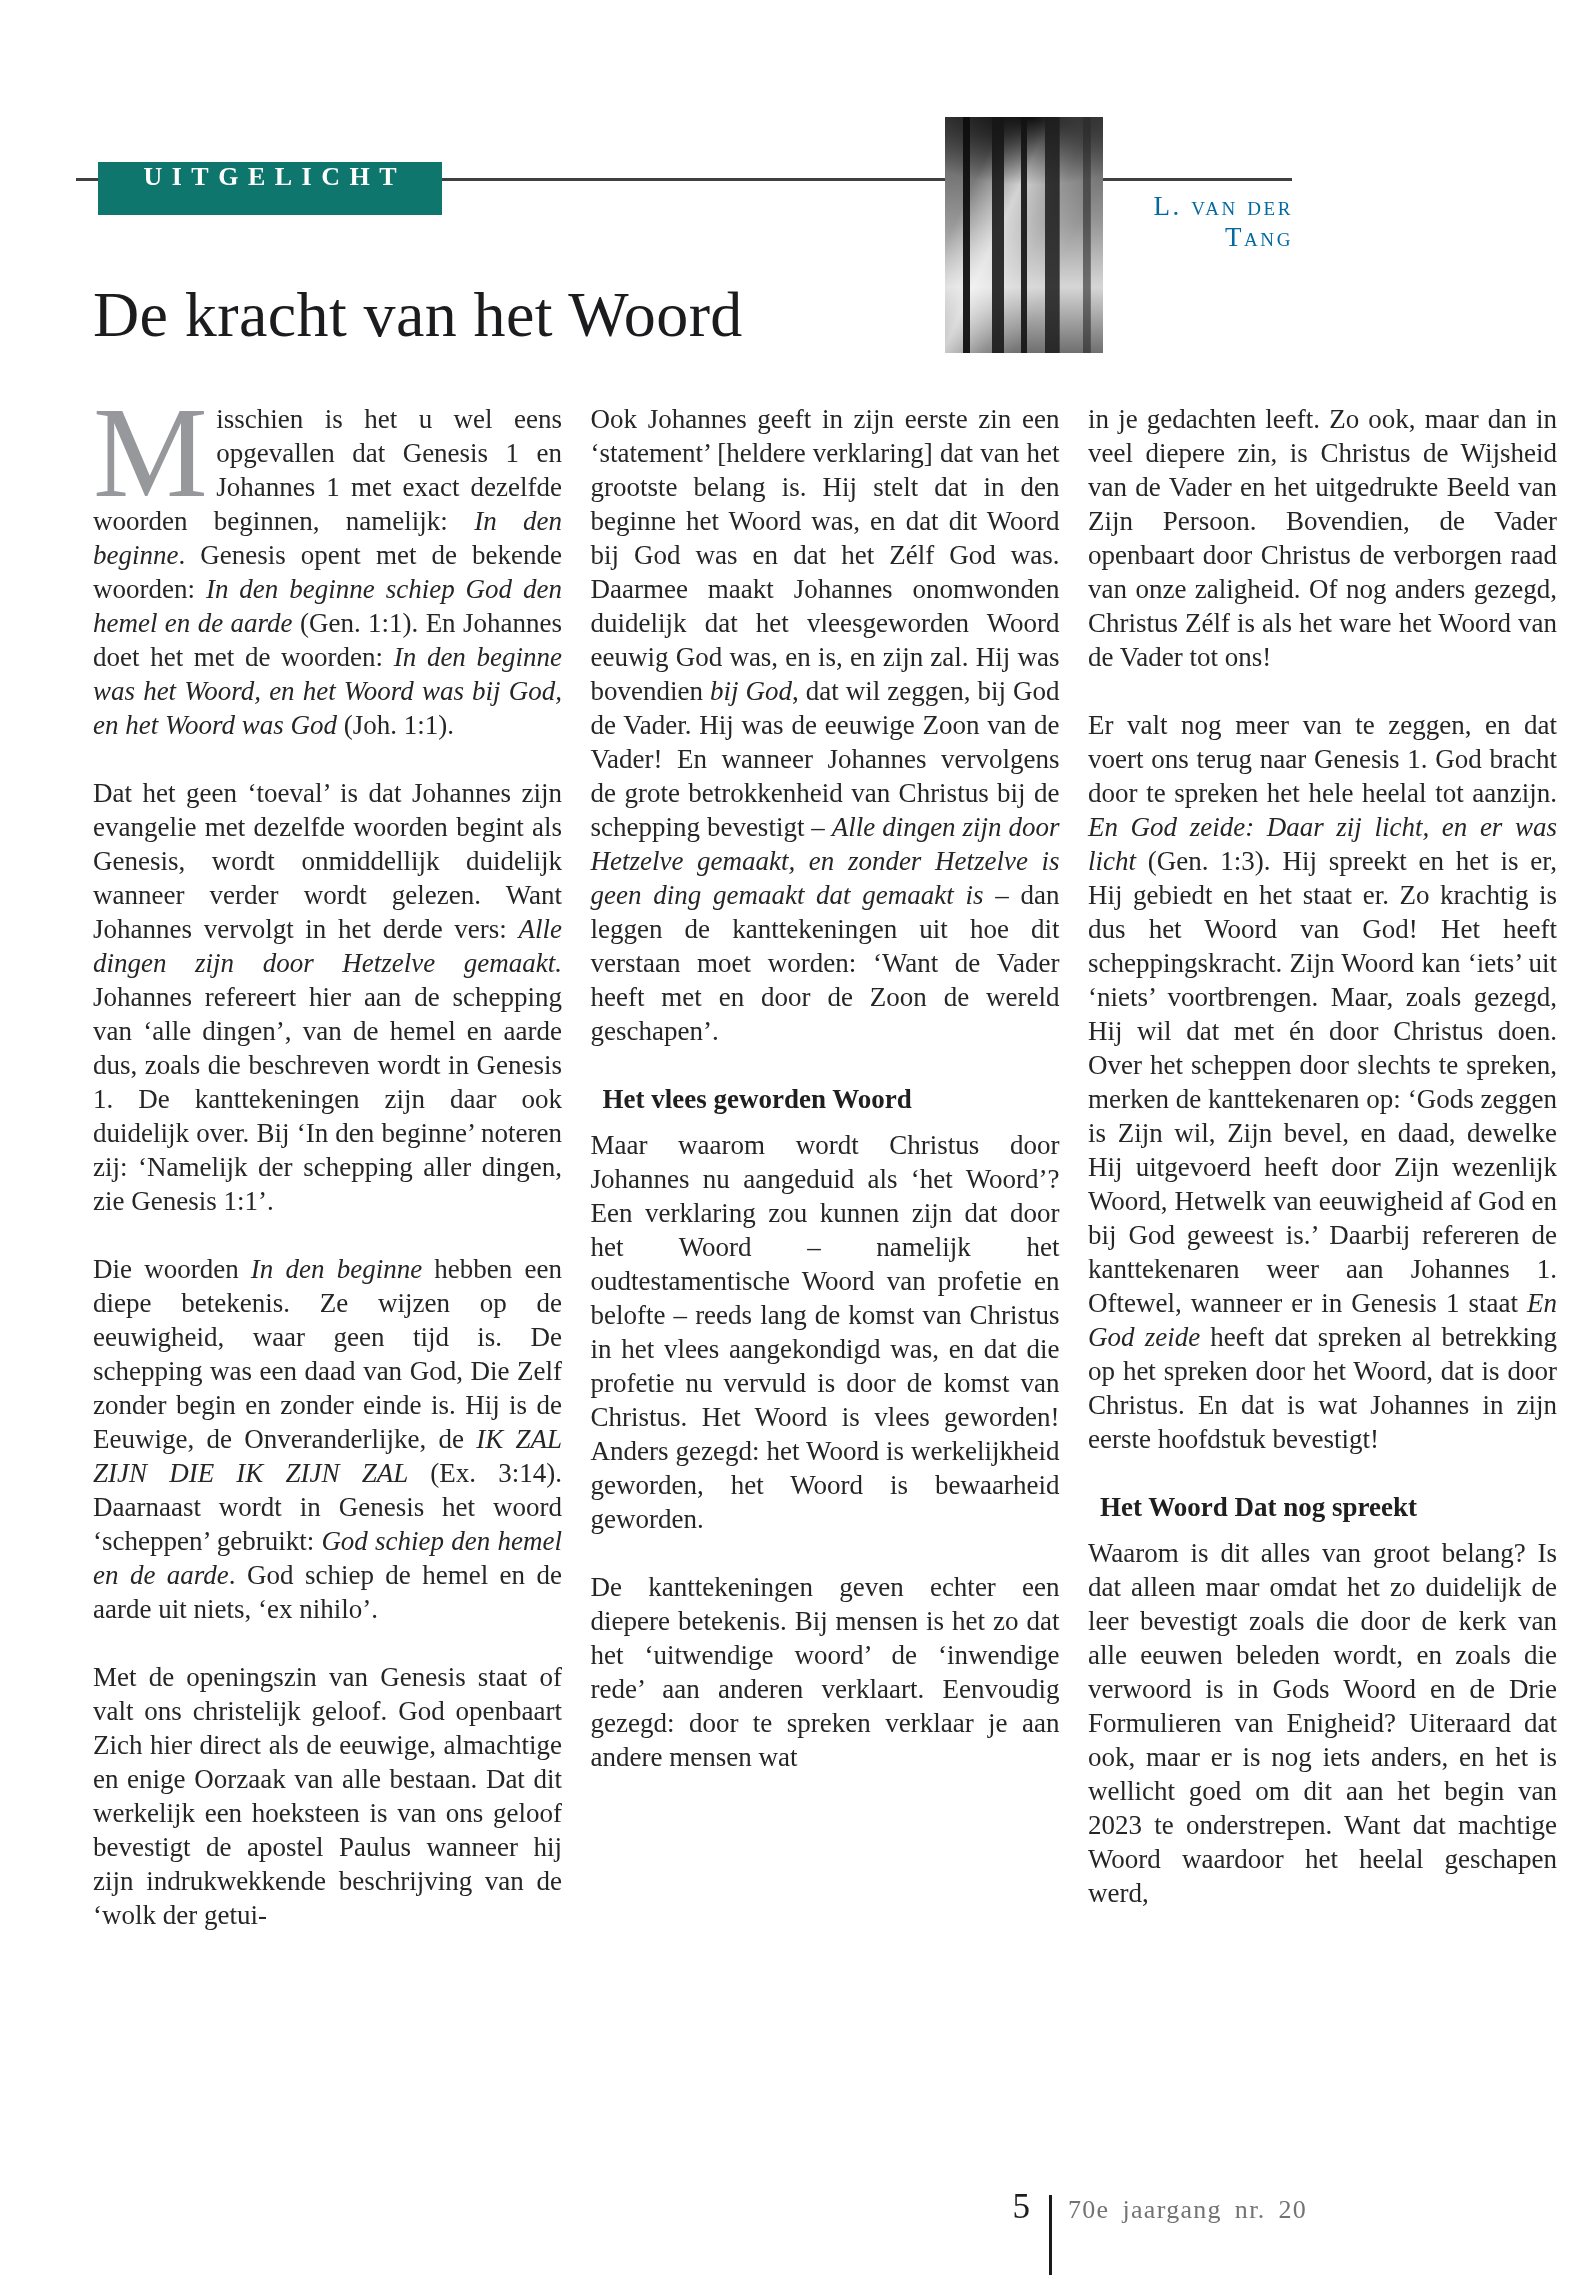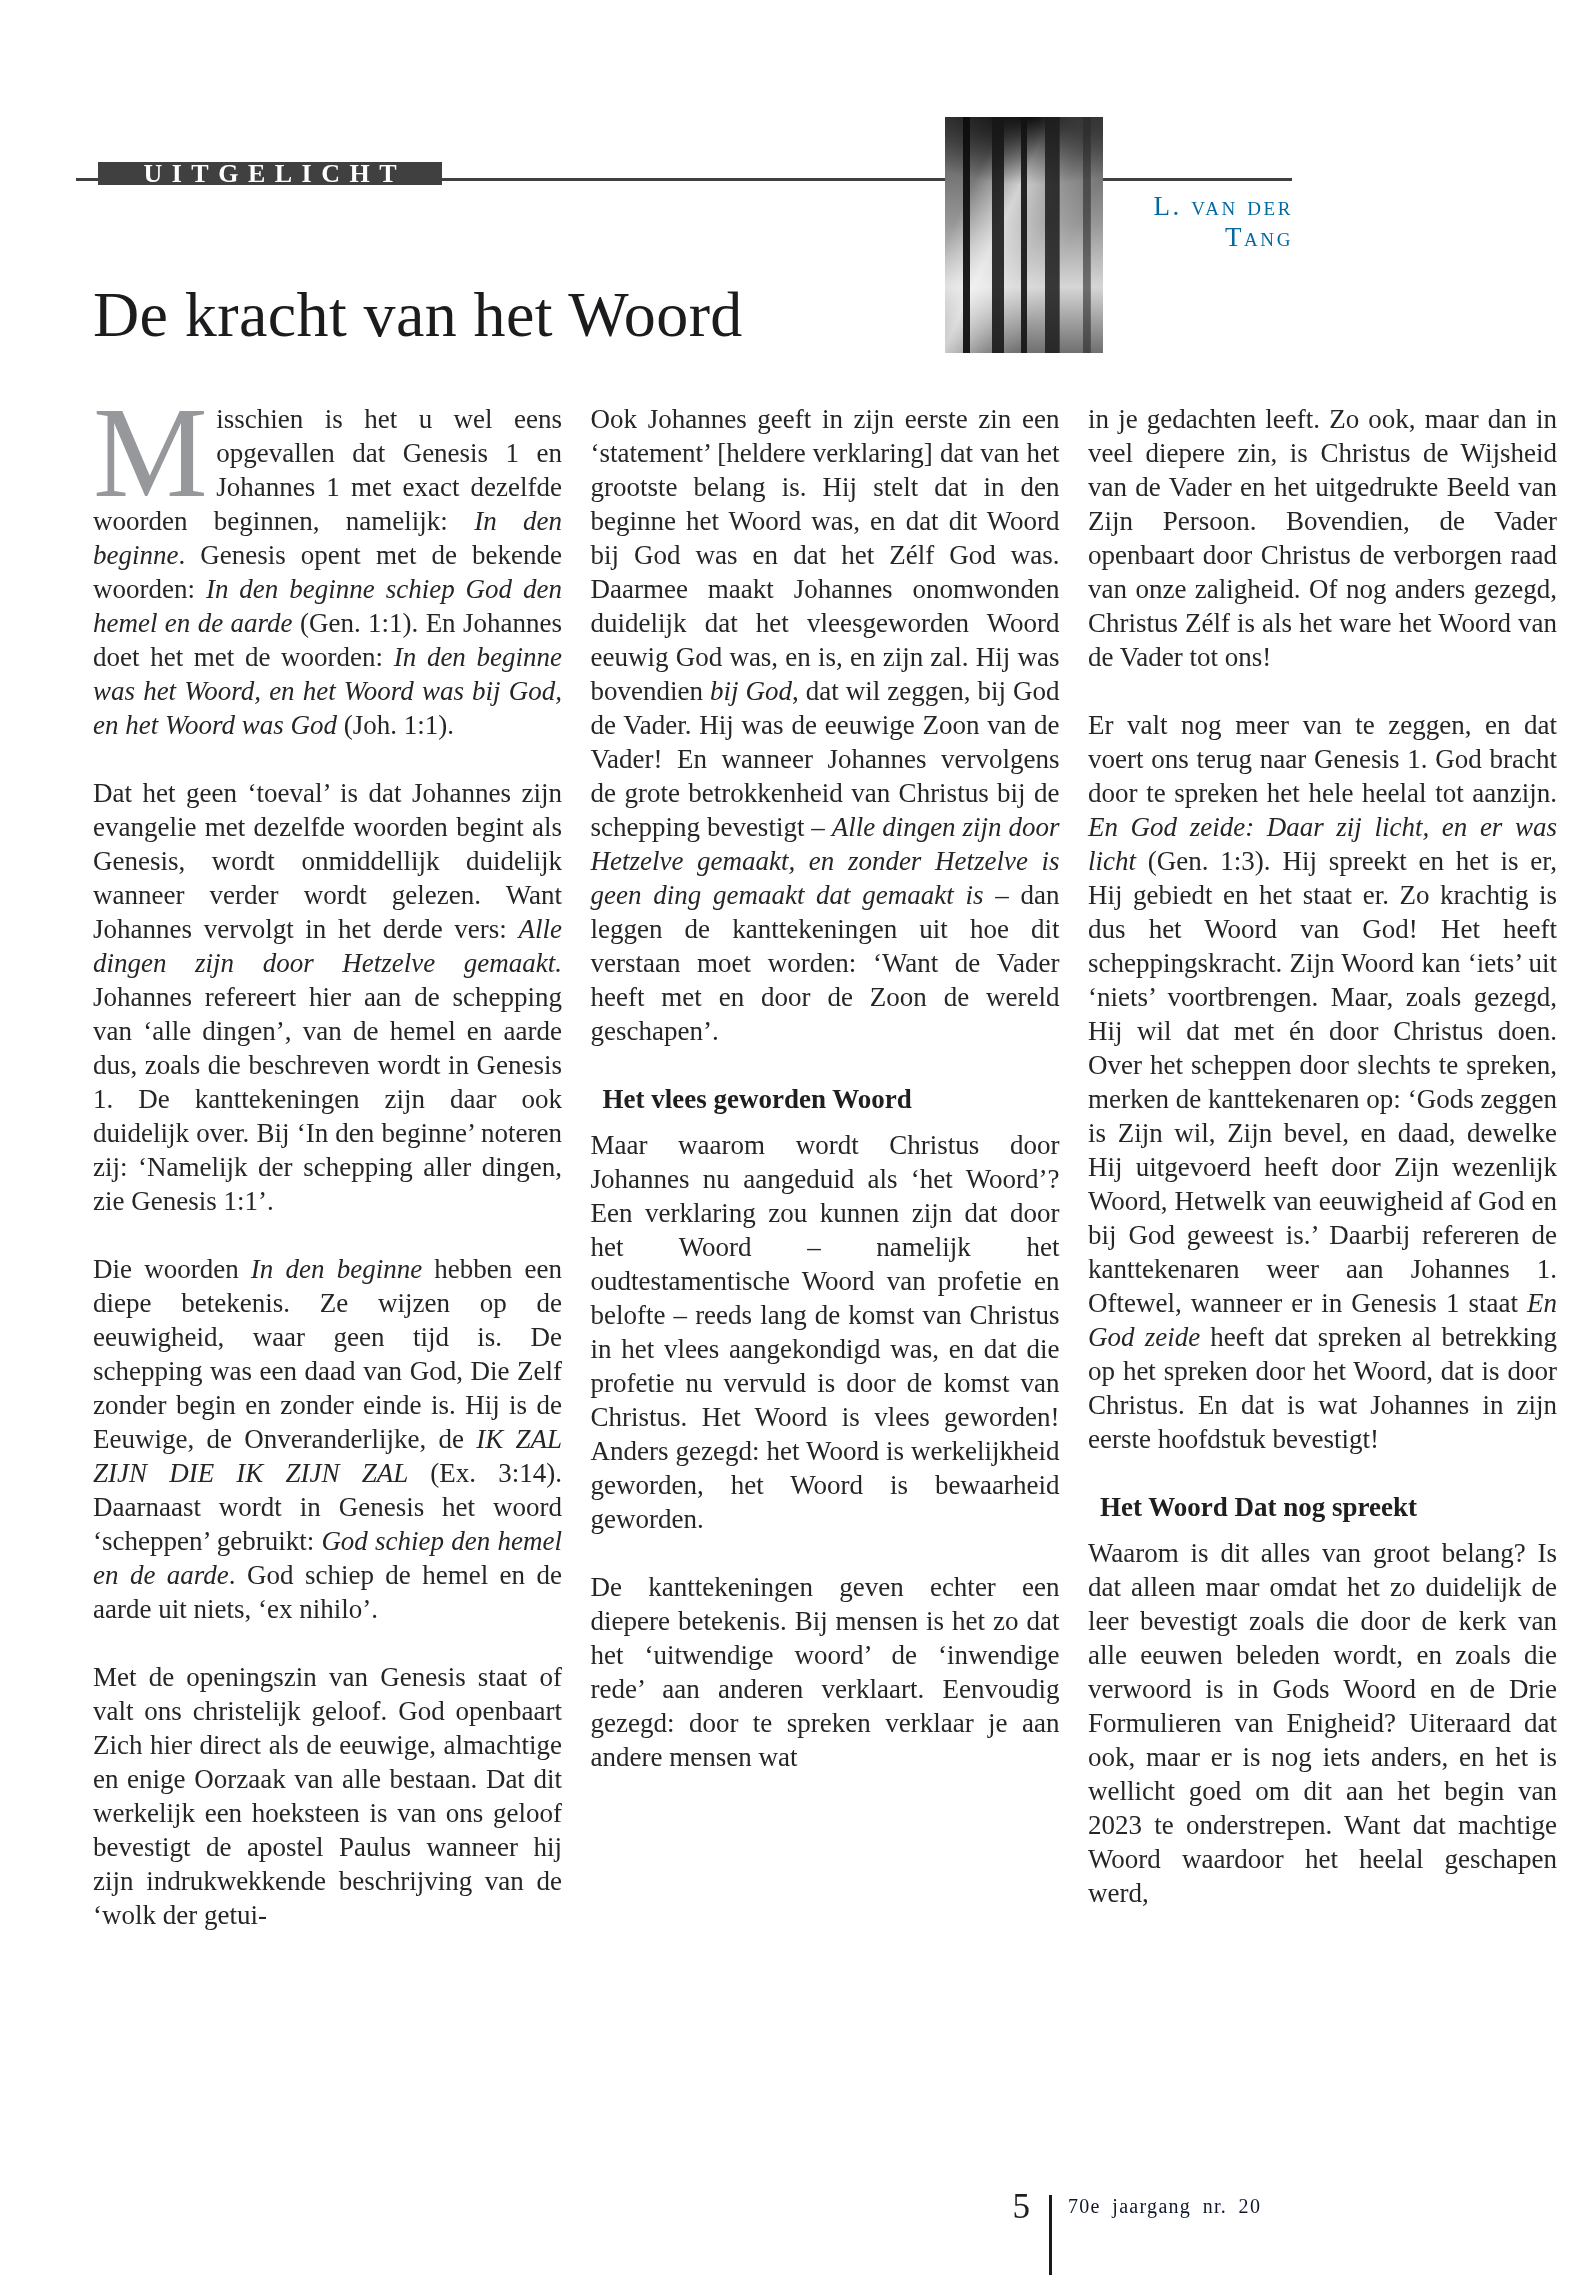--- a/index.html
+++ b/index.html
@@ -13,23 +13,23 @@
 
   
   .rule {
     position: absolute; left: 76px; top: 178px;
     width: 1216px; height: 2.6px; background: #3f4042;
   }
 
   
   .kicker-bar {
     position: absolute; left: 98px; top: 162px;
-    width: 344px; height: 23px;
-    background: #404040;
-    display: flex; align-items: center; justify-content: center;
+    width: 344px; height: 53px;
+    background: #0f766e;
+    display: flex; justify-content: center;
     z-index: 2;
   }
   .kicker-bar span {
     color: #ffffff; font-size: 26px; font-weight: 600;
     letter-spacing: 9.5px; padding-left: 9.5px;
     font-family: "Liberation Serif", serif;
   }
 
   
   .photo {
@@ -84,21 +84,21 @@
   .page-num {
     position: absolute; left: 971px; top: 2187px; width: 59px;
     text-align: right; font-size: 35px; color: #1d1d1d;
   }
   .footer-divider {
     position: absolute; left: 1049px; top: 2195px;
     width: 2.6px; height: 80px; background: #1a1a1a;
   }
   .issue {
     position: absolute; left: 1068px; top: 2195px;
-    font-size: 20px; color: #0f172a; letter-spacing: 1.3px;
+    font-size: 26px; color: #737373; letter-spacing: 1.3px;
     word-spacing: 5.2px;
   }
 </style>
 </head>
 <body>
 
 <div class="rule"></div>
 
 <div class="kicker-bar">
   <span>UITGELICHT</span>

